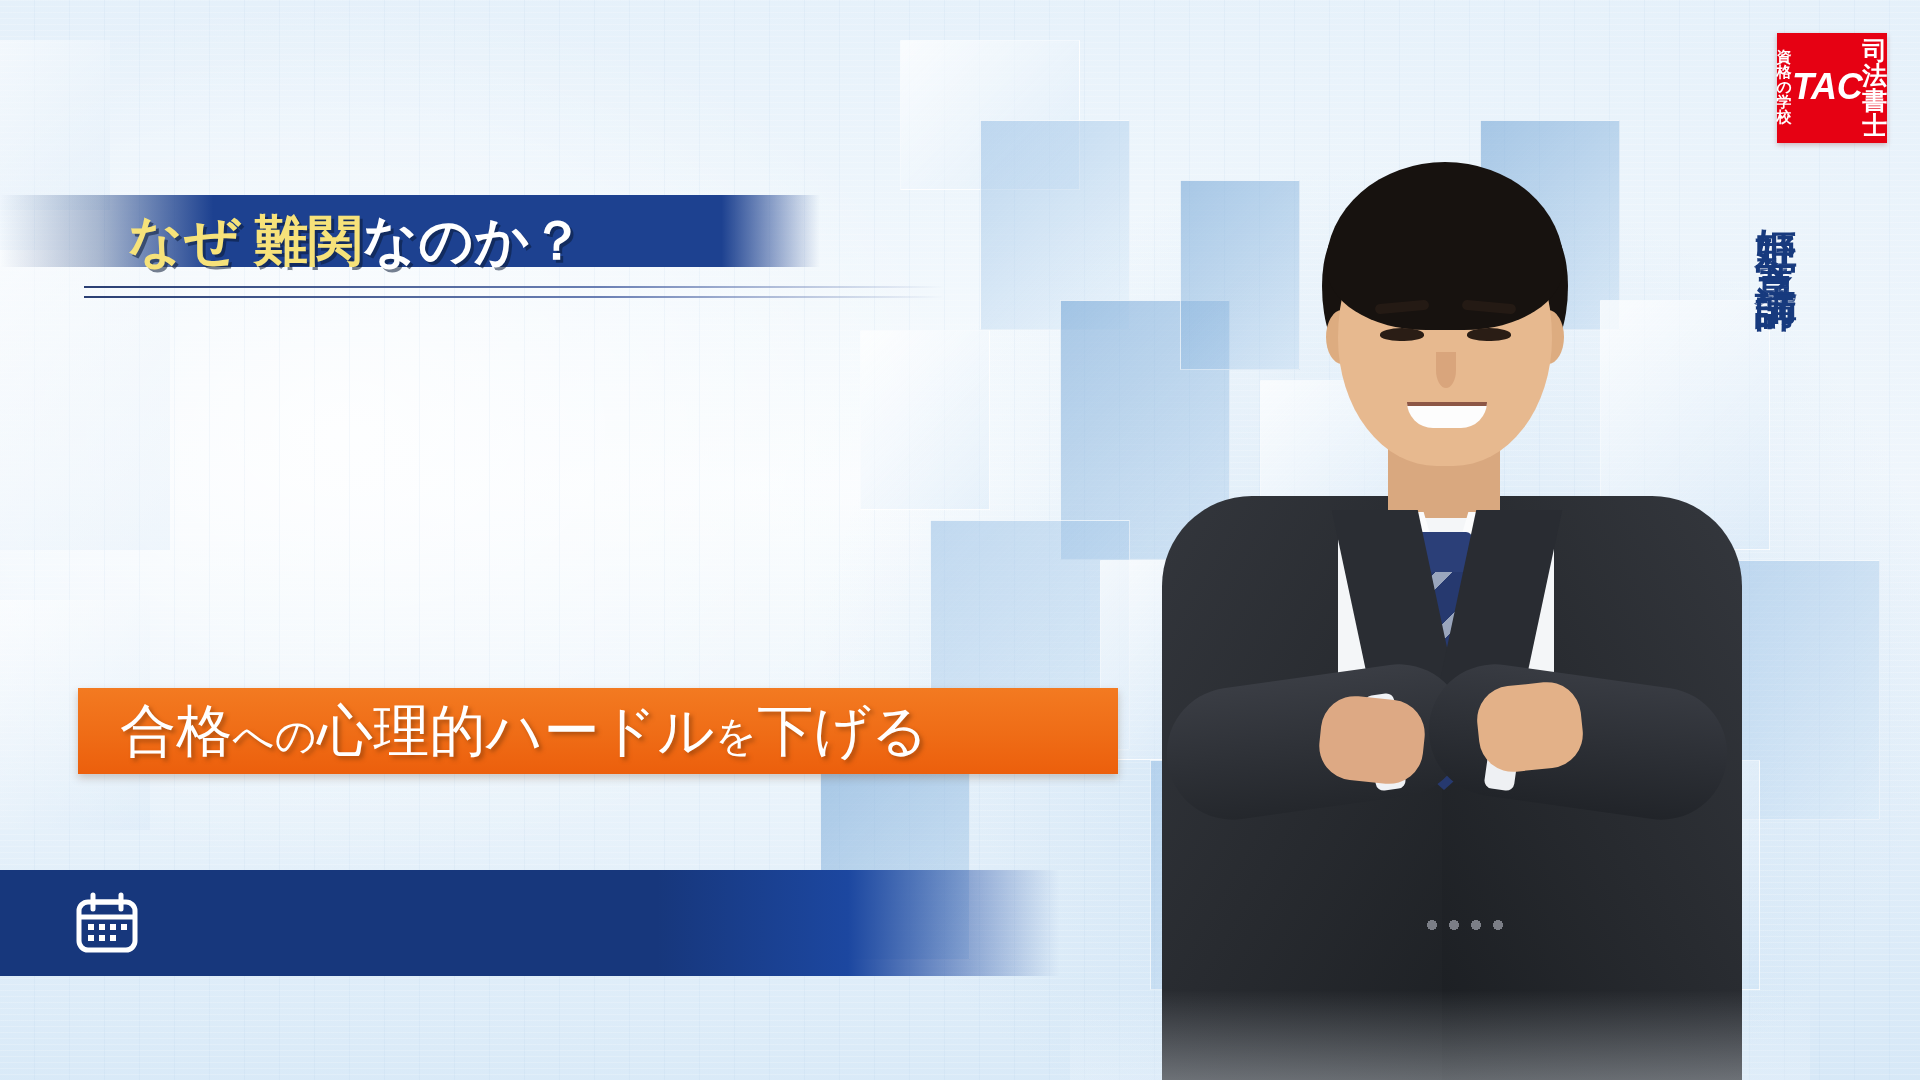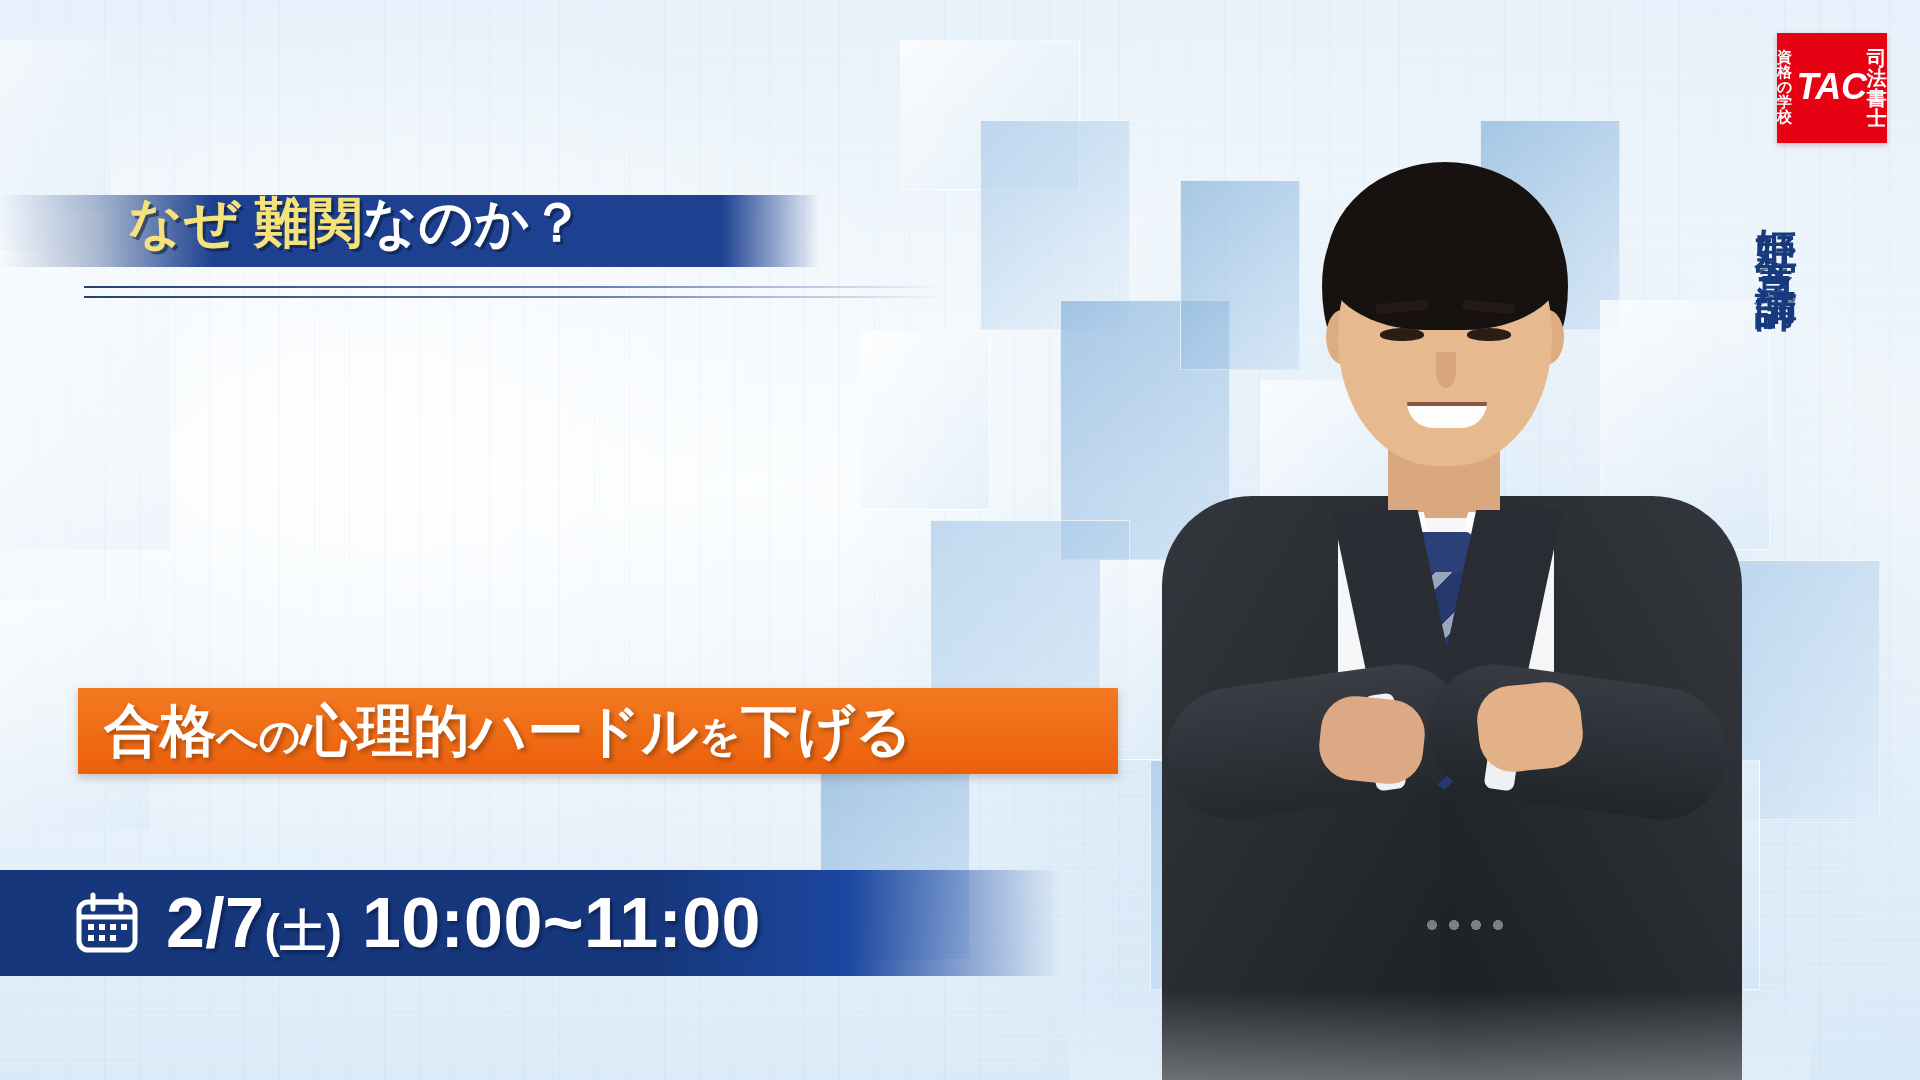--- a/index.html
+++ b/index.html
@@ -59,21 +59,21 @@
     line-height:1;
     white-space:nowrap;
     box-shadow:0 2px 6px rgba(20,45,85,.18);
   }
 
   
   .subband{
     position:absolute; left:0; top:195px;
     width:820px; height:72px;
     background:linear-gradient(90deg, rgba(28,62,124,0) 0%, rgba(28,62,124,.35) 12%, #1d4190 26%, #1d4190 88%, rgba(29,65,144,0) 100%);
-    display:flex; align-items:flex-start;
+    display:flex; align-items:flex-end;
   }
   .subband-text{
     margin-left:128px;
     font-size:54px; font-weight:800; letter-spacing:.01em; line-height:1;
     white-space:nowrap;
     text-shadow:3px 3px 0 rgba(10,25,55,.55);
   }
   .subband-text .y{color:#f6e27a;}
   .subband-text .w{color:#ffffff;}
   .subband-text .sp{display:inline-block;width:14px;}
@@ -98,23 +98,23 @@
 
   
   .orange{
     position:absolute; left:78px; top:688px;
     width:1040px; height:86px;
     background:linear-gradient(180deg,#f37a21 0%,#ef6c16 55%,#ec5f0c 100%);
     display:flex; align-items:center;
     box-shadow:0 4px 8px rgba(90,60,30,.25);
   }
   .orange-text{
-    margin-left:26px;
+    margin-left:42px;
     color:#ffffff;
-    font-size:56px; font-weight:700; line-height:1;
+    font-size:56px; font-weight:400; line-height:1;
     letter-spacing:.005em; white-space:nowrap;
     text-shadow:3px 3px 4px rgba(120,55,10,.55);
   }
   .orange-text .sm{font-size:41px;}
 
   
   .datebar{
     position:absolute; left:0; top:870px;
     width:1060px; height:106px;
     background:linear-gradient(90deg,#17377c 0%,#17377c 62%,#1c47a0 80%,rgba(30,80,175,0) 100%);
@@ -133,21 +133,21 @@
     position:absolute; right:33px; top:33px;
     width:110px; height:110px;
     background:#e60113;
     display:flex; flex-direction:row;
     align-items:center; justify-content:center;
     color:#fff; line-height:1;
     box-shadow:0 2px 5px rgba(110,0,10,.25);
   }
   .logo .l1{font-size:15px;font-weight:700;letter-spacing:.02em;margin-bottom:3px;}
   .logo .l2{font-size:36px;font-weight:900;font-style:italic;letter-spacing:-.01em;margin-bottom:2px;}
-  .logo .l3{font-size:20px;font-weight:800;letter-spacing:.01em;}
+  .logo .l3{font-size:25px;font-weight:800;letter-spacing:.01em;}
 
   
   .lecturer{
     position:absolute; right:118px; top:196px;
     writing-mode:vertical-rl;
     color:#173a7e;
     font-size:42px; font-weight:700;
     letter-spacing:.13em; line-height:1.25;
     text-shadow:0 1px 2px rgba(255,255,255,.7);
   }
@@ -290,16 +290,15 @@
       <path d="M19 5 V19 M47 5 V19" stroke="#ffffff" stroke-width="5" stroke-linecap="round"></path>
       <path d="M19 12 H47" stroke="#ffffff" stroke-width="5"></path>
       <rect x="14" y="34" width="6" height="6" fill="#ffffff"></rect>
       <rect x="25" y="34" width="6" height="6" fill="#ffffff"></rect>
       <rect x="36" y="34" width="6" height="6" fill="#ffffff"></rect>
       <rect x="47" y="34" width="6" height="6" fill="#ffffff"></rect>
       <rect x="14" y="45" width="6" height="6" fill="#ffffff"></rect>
       <rect x="25" y="45" width="6" height="6" fill="#ffffff"></rect>
       <rect x="36" y="45" width="6" height="6" fill="#ffffff"></rect>
     </svg>
-    <div class="date-text"><span>2/7</span><span class="dow">(土)</span>&nbsp;<span>10:00~11:00</span></div>
   </div>
 
 </div>
 
 </body></html>

